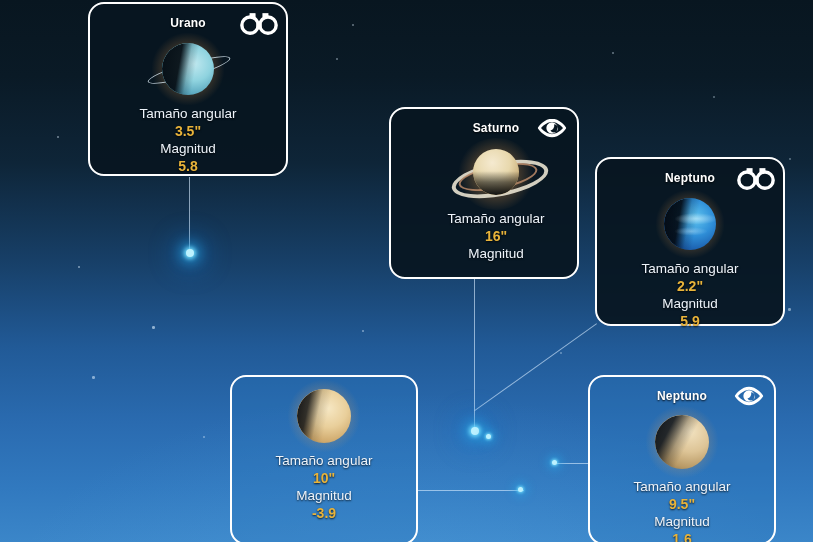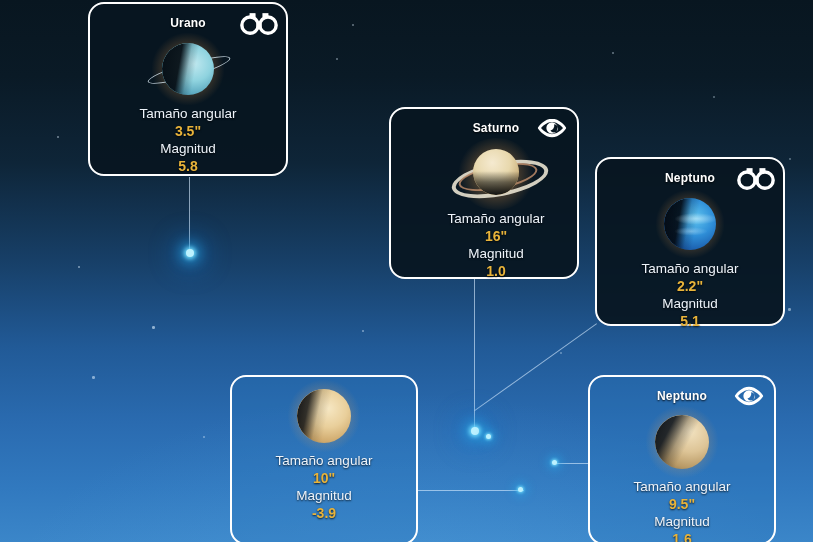--- a/index.html
+++ b/index.html
@@ -157,21 +157,20 @@
         <div class="ring" style="width:76px;height:20px;margin-left:-38px;margin-top:-9px;border-width:2.5px;border-color:rgba(186,138,104,.85);transform:rotate(-11deg);"></div>
         <div class="body" style="width:46px;height:46px;margin:6px auto 0;
              background:radial-gradient(circle at 42% 30%, #f5ead0 0%, #e8d8ad 42%, #c9ae79 74%, #8d7344 100%);">
           <div class="shade" style="background:linear-gradient(to bottom, rgba(0,0,0,0) 48%, rgba(4,8,12,.55) 72%, rgba(2,5,9,.92) 100%);"></div>
         </div>
       </div>
     </div>
     <div class="label">Tamaño angular</div>
     <div class="value">16"</div>
     <div class="label">Magnitud</div>
-    <div class="value">1.0</div>
   </div>
 
   <div class="card dark" style="left:595px;top:157px;width:190px;height:169px;">
     <div class="card-head">
       <span class="card-title">Neptuno</span>
       <span class="vis-icon">
         <svg viewBox="0 0 44 28">
           <path d="M11 2.5h7v5h-7z" fill="#fff"></path>
           <path d="M26 2.5h7v5h-7z" fill="#fff"></path>
           <circle cx="11.5" cy="16.5" r="9.5" fill="none" stroke="#fff" stroke-width="4"></circle>
@@ -188,21 +187,21 @@
           <div class="shade" style="background:
               radial-gradient(ellipse 60% 16% at 62% 40%, rgba(220,245,255,.55), rgba(220,245,255,0) 70%),
               radial-gradient(ellipse 46% 12% at 52% 64%, rgba(200,235,255,.42), rgba(200,235,255,0) 70%),
               linear-gradient(100deg, rgba(3,8,14,.96) 0%, rgba(3,8,14,.9) 30%, rgba(3,8,14,.16) 47%, rgba(0,0,0,0) 60%);"></div>
         </div>
       </div>
     </div>
     <div class="label">Tamaño angular</div>
     <div class="value">2.2"</div>
     <div class="label">Magnitud</div>
-    <div class="value">5.1</div>
+    <div class="value">5.9</div>
   </div>
 
   <div class="card light" style="left:230px;top:375px;width:188px;height:170px;">
     <div class="planet-wrap">
       <div class="planet" style="width:60px;height:60px;">
         <div class="glow" style="width:74px;height:74px;"></div>
         <div class="body" style="width:54px;height:54px;margin:3px auto 0;
              background:radial-gradient(circle at 58% 36%, #f6e7c3 0%, #e9cf9b 40%, #cfa96c 72%, #9b7942 100%);">
           <div class="shade" style="background:linear-gradient(102deg, rgba(6,10,16,.94) 0%, rgba(6,10,16,.8) 22%, rgba(6,10,16,.12) 40%, rgba(0,0,0,0) 55%);"></div>
         </div>

